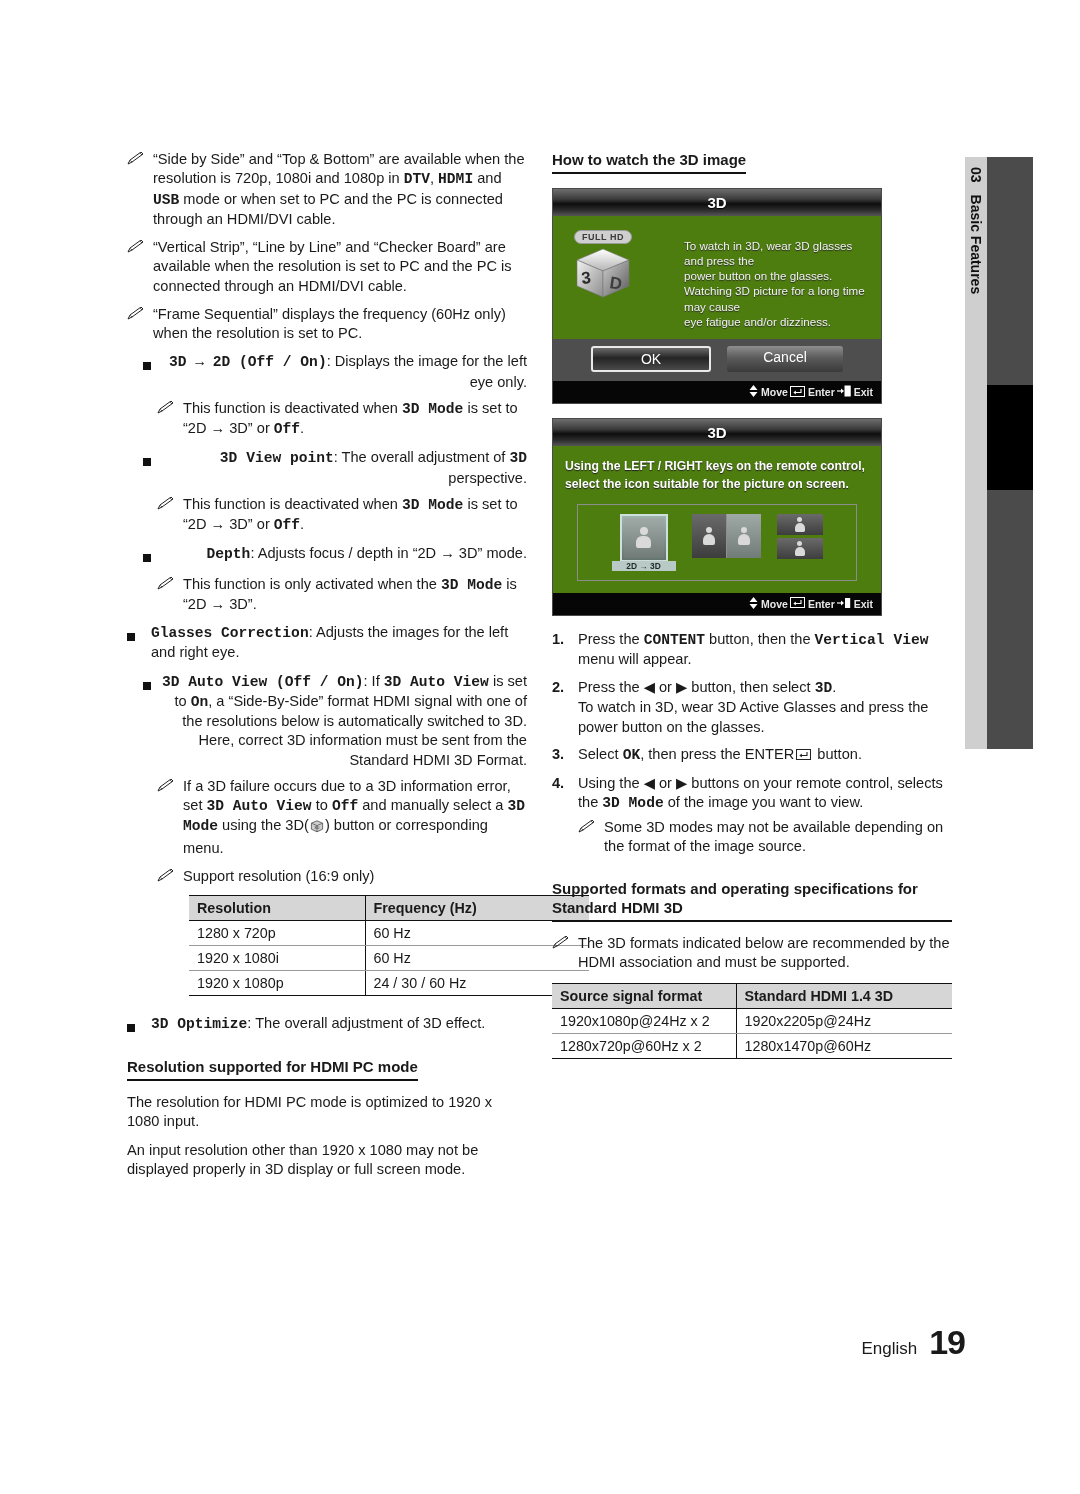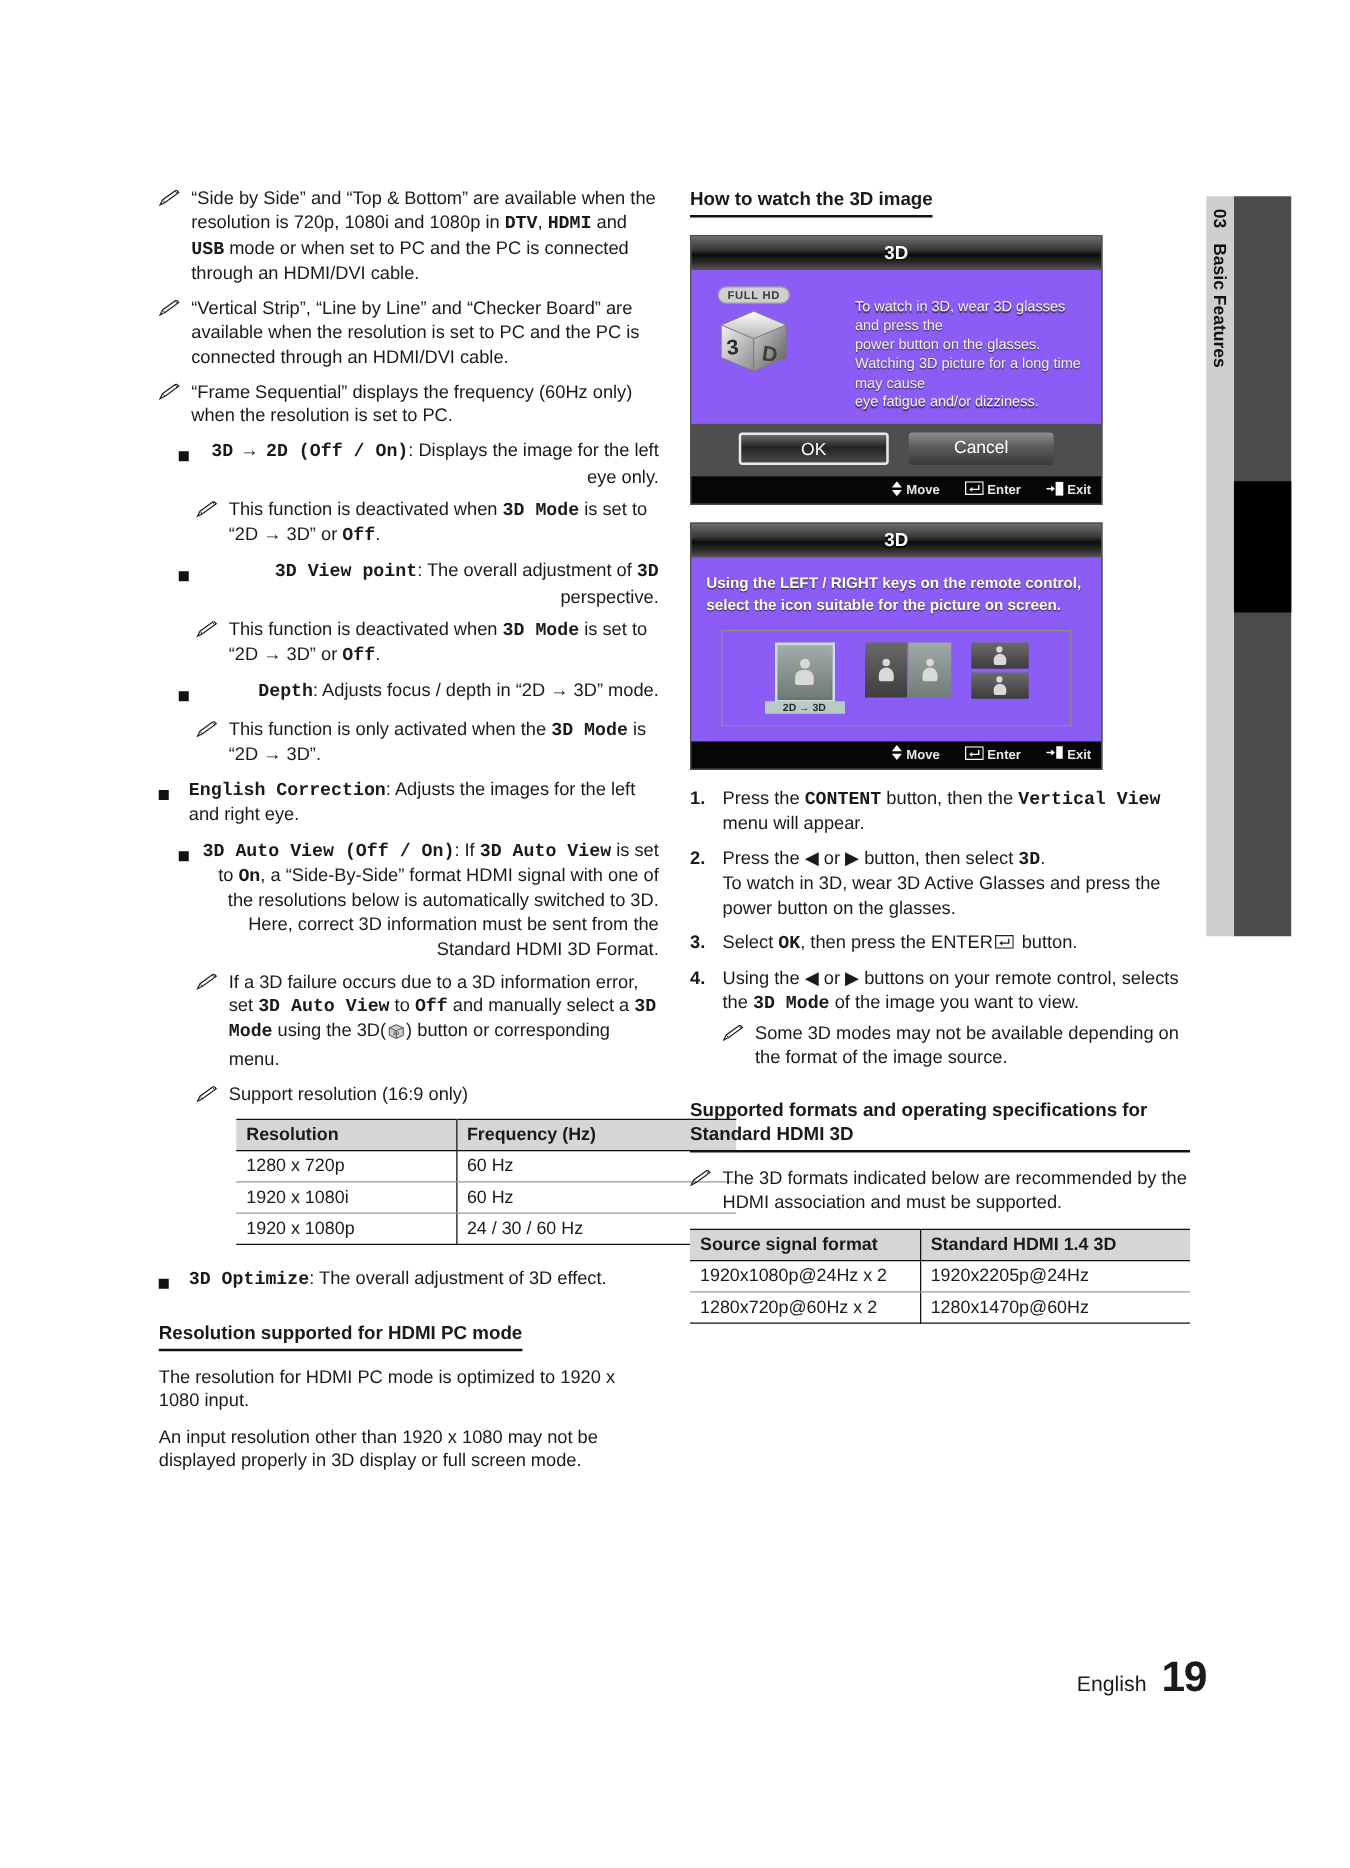--- a/index.html
+++ b/index.html
@@ -43,23 +43,23 @@
 
   .tbl-left{margin-left:62px;width:338px;margin-top:4px;margin-bottom:18px;}
   .tbl-right{width:400px;margin-top:10px;}
 
   
   .tv{width:328px;border:1px solid #4a4a4a;background:#6a6a6a;margin:6px 0 14px 0;
       position:relative;overflow:hidden;}
   .tv-title{height:27px;background:linear-gradient(180deg,#6e6e6e 0%,#3a3a3a 38%,#0d0d0d 55%,#2c2c2c 78%,#565656 100%);
       color:#fff;font-weight:bold;font-size:15px;display:flex;align-items:center;justify-content:center;
       text-shadow:0 1px 1px #000;}
-  .tv-body{background:#8b5cf6;padding:10px 12px;position:relative;}
+  .tv-body{background:#4d7c0f;padding:10px 12px;position:relative;}
   .tv-foot{height:22px;background:#060606;display:flex;align-items:center;justify-content:flex-end;
-      padding-right:8px;gap:20px;color:#e8e8e8;font-size:10.5px;font-weight:bold;}
+      padding-right:8px;gap:2px;color:#e8e8e8;font-size:10.5px;font-weight:bold;}
   .tv-foot .fi{display:inline-flex;align-items:center;gap:3px;}
   .btnrow{background:#4e4e4e;display:flex;justify-content:center;gap:16px;padding:7px 0 9px 0;}
   .osdbtn{min-width:96px;text-align:center;color:#fff;font-size:14px;padding:3px 10px;border-radius:3px;
       background:linear-gradient(180deg,#8f8f8f,#5b5b5b 45%,#3a3a3a);}
   .osdbtn.sel{border:2px solid #e9e9e9;background:linear-gradient(180deg,#6a6a6a,#242424 45%,#4a4a4a);}
 
   .r1{display:flex;gap:10px;align-items:flex-start;}
   .logo3d{flex:0 0 auto;width:76px;text-align:center;}
   .fullhd{display:inline-block;font-size:9px;font-weight:bold;color:#3b3b3b;background:#cfcfcf;
       border-radius:9px;padding:1px 7px;letter-spacing:.5px;border:1px solid #9c9c9c;}
@@ -193,21 +193,21 @@
           </svg>
       </span>
       <span class="body">
         This function is only activated when the <span class="b">3D Mode</span> is “2D → 3D”.
       </span>
     </div>
 
     <div class="blk">
       <span class="bullet"><i class="sq"></i></span>
       <span class="body">
-        <span class="b">English Correction</span>: Adjusts the images for the left and right eye.
+        <span class="b">Glasses Correction</span>: Adjusts the images for the left and right eye.
       </span>
     </div>
 
     <div class="blk tight">
       <span class="bullet"><i class="sq"></i></span>
       <span class="body">
         <span class="b">3D Auto View (Off / On)</span>: If <span class="b">3D Auto View</span> is set to <span class="b">On</span>, a “Side-By-Side” format HDMI signal with one of the resolutions below is automatically switched to 3D. Here, correct 3D information must be sent from the Standard HDMI 3D Format.
       </span>
     </div>
     <div class="blk ind1">

